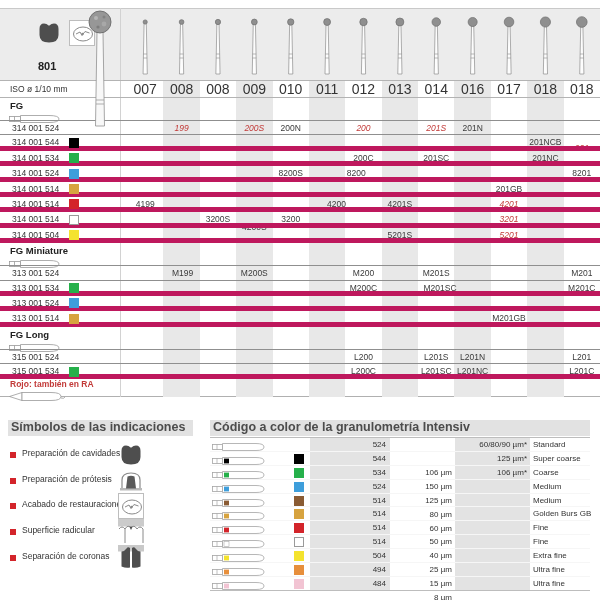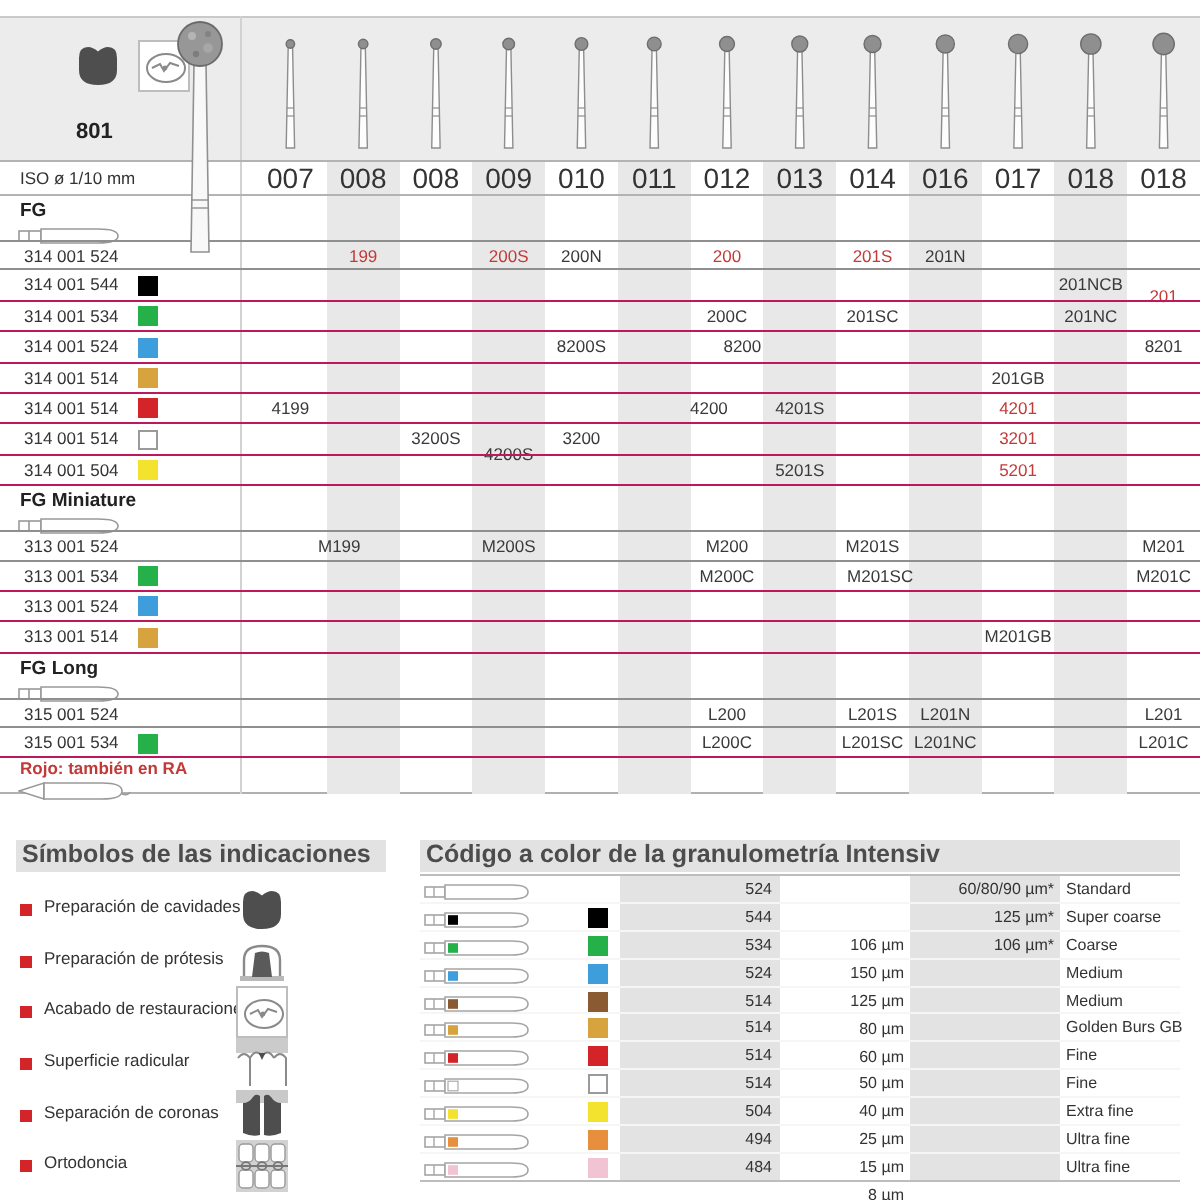--- a/index.html
+++ b/index.html
@@ -18,27 +18,27 @@
   #figure-code{position:absolute;left:38px;top:52px;font-size:11px;font-weight:bold;color:#222;z-index:2;}
   #strip-burs{position:absolute;left:127px;top:0;width:473px;height:72px;z-index:2;}
   #featured-bur{position:absolute;left:78px;top:0;width:44px;height:132px;z-index:5;}
   #iso-row{position:absolute;left:0;top:72px;width:600px;height:18px;border-top:1px solid #b3b3b3;border-bottom:1px solid #b3b3b3;z-index:2;}
   #iso-label{position:absolute;left:10px;top:0;font-size:8.5px;color:#333;line-height:16px;}
   .iso-cell{position:absolute;top:0;font-size:14px;color:#333;line-height:16px;text-align:center;}
   #sections{position:absolute;left:0;top:90px;width:600px;z-index:2;}
   .section-band{position:relative;height:22px;}
   .section-band .slabel{position:absolute;left:10px;top:2px;font-size:9.5px;font-weight:bold;color:#222;}
   .section-band .sicon{position:absolute;left:9px;top:12px;}
-  .trow{position:relative;height:15.4px;border-bottom:1px solid #be185d;}
+  .trow{position:relative;height:15.4px;border-bottom:5px solid #be185d;}
   .trow.first{border-top:1px solid #8f8f8f;border-bottom:1px solid #8f8f8f;}
   .trow .code{position:absolute;left:12px;top:0;font-size:8.5px;color:#333;line-height:14.5px;}
   .trow .square{position:absolute;left:69px;top:2.5px;width:10px;height:10px;}
   .trow .square.white-sq{border:1px solid #9a9a9a;}
   .cell{position:absolute;top:0;font-size:8.5px;color:#3a3a3a;line-height:14.5px;text-align:center;white-space:nowrap;}
-  .cell.red{color:#c23a38;}
+  .cell.red{color:#c23a38;font-style:italic;}
   #footnote-band{position:relative;height:17.4px;}
   #footnote{position:absolute;left:10px;top:0;font-size:8.5px;font-weight:bold;color:#c23a38;}
   #ra-icon{position:absolute;left:9px;top:9px;}
 
   
   .heading-band{position:absolute;top:420px;height:16px;background:#e2e2e2;}
   .heading-band span{font-size:12.5px;font-weight:bold;color:#4c4c4c;line-height:15px;padding-left:3px;display:block;white-space:nowrap;}
   #symbols-heading{left:8px;width:185px;}
   #grit-heading{left:210px;width:380px;}
 
@@ -181,34 +181,34 @@
         <span class="code">314 001 534</span>
         <span class="square" style="background: rgb(37, 176, 74);"></span>
         <span class="cell" style="left: 345.308px; width: 36.3846px;">200C</span>
         <span class="cell" style="left: 418.077px; width: 36.3846px;">201SC</span>
         <span class="cell" style="left: 527.231px; width: 36.3846px;">201NC</span>
       </div>
       <div class="trow">
         <span class="code">314 001 524</span>
         <span class="square" style="background: rgb(62, 158, 219);"></span>
         <span class="cell" style="left: 272.538px; width: 36.3846px;">8200S</span>
-        <span class="cell" style="left: 353px; width: 36.3846px;">8200</span>
+        <span class="cell" style="left: 338px; width: 36.3846px;">8200</span>
         <span class="cell" style="left: 563.615px; width: 36.3846px;">8201</span>
       </div>
       <div class="trow">
         <span class="code">314 001 514</span>
         <span class="square" style="background: rgb(215, 163, 63);"></span>
         <span class="cell" style="left: 490.846px; width: 36.3846px;">201GB</span>
       </div>
       <div class="trow">
         <span class="code">314 001 514</span>
         <span class="square" style="background: rgb(211, 36, 42);"></span>
         <span class="cell" style="left: 127px; width: 36.3846px;">4199</span>
         <span class="cell" style="left: 236.154px; width: 36.3846px; margin-top: 23px;">4200S</span>
-        <span class="cell" style="left: 308.923px; width: 55px; text-align: right;">4200</span>
+        <span class="cell" style="left: 308.923px; width: 55px;">4200</span>
         <span class="cell" style="left: 381.692px; width: 36.3846px;">4201S</span>
         <span class="cell red" style="left: 490.846px; width: 36.3846px;">4201</span>
       </div>
       <div class="trow">
         <span class="code">314 001 514</span>
         <span class="square white-sq" style="background: rgb(255, 255, 255);"></span>
         <span class="cell" style="left: 199.769px; width: 36.3846px;">3200S</span>
         <span class="cell" style="left: 272.538px; width: 36.3846px;">3200</span>
         <span class="cell red" style="left: 490.846px; width: 36.3846px;">3201</span>
       </div>
@@ -221,21 +221,21 @@
       <div class="section-band">
         <span class="slabel">FG Miniature</span>
         <span class="sicon"><svg width="52" height="10" viewBox="0 0 52 10">
             <rect x="0.5" y="2.5" width="11" height="5" fill="#fff" stroke="#999" stroke-width="0.8"></rect>
             <line x1="5.5" y1="2.5" x2="5.5" y2="7.5" stroke="#999" stroke-width="0.8"></line>
             <path d="M11.5,1.5 H40 Q50,1.5 50,5 Q50,8.5 40,8.5 H11.5 Z" fill="#fff" stroke="#999" stroke-width="0.8"></path>
           </svg></span>
       </div>
       <div class="trow first">
         <span class="code">313 001 524</span>
-        <span class="cell" style="left: 159px; width: 17px;">M199</span>
+        <span class="cell" style="left: 172px; width: 17px;">M199</span>
         <span class="cell" style="left: 236.154px; width: 36.3846px;">M200S</span>
         <span class="cell" style="left: 345.308px; width: 36.3846px;">M200</span>
         <span class="cell" style="left: 418.077px; width: 36.3846px;">M201S</span>
         <span class="cell" style="left: 563.615px; width: 36.3846px;">M201</span>
       </div>
       <div class="trow">
         <span class="code">313 001 534</span>
         <span class="square" style="background: rgb(37, 176, 74);"></span>
         <span class="cell" style="left: 345.308px; width: 36.3846px;">M200C</span>
         <span class="cell" style="left: 418.077px; width: 44px;">M201SC</span>
@@ -330,37 +330,20 @@
     </div>
     <div class="sym-item">
       <span class="sym-bullet"></span>
       <span class="sym-label">Separación de coronas</span>
       <span class="sym-iconbox"><svg width="26" height="26" viewBox="0 0 26 26" xmlns="http://www.w3.org/2000/svg">
           <rect x="0" y="0" width="26" height="6.5" fill="#c9c9c9"></rect>
           <path d="M12,3 Q10,1.5 8.5,3.5 Q6.5,6.5 3.5,6.5 L3.5,21.5 Q8,23.5 12,22.5 Z" fill="#4e4e4e"></path>
           <path d="M14,3 Q16,1.5 17.5,3.5 Q19.5,6.5 22.5,6.5 L22.5,21.5 Q18,23.5 14,22.5 Z" fill="#4e4e4e"></path>
         </svg></span>
     </div>
-    <div class="sym-item">
-      <span class="sym-bullet"></span>
-      <span class="sym-label">Ortodoncia</span>
-      <span class="sym-iconbox"><svg width="26" height="26" viewBox="0 0 26 26" xmlns="http://www.w3.org/2000/svg">
-          <rect width="26" height="26" fill="#d2d2d2"></rect>
-          <rect x="1.5" y="2" width="7" height="9" rx="2" fill="#fff" stroke="#999" stroke-width="0.7"></rect>
-          <rect x="9.5" y="2" width="7" height="9" rx="2" fill="#fff" stroke="#999" stroke-width="0.7"></rect>
-          <rect x="17.5" y="2" width="7" height="9" rx="2" fill="#fff" stroke="#999" stroke-width="0.7"></rect>
-          <rect x="1.5" y="15" width="7" height="9" rx="2" fill="#fff" stroke="#999" stroke-width="0.7"></rect>
-          <rect x="9.5" y="15" width="7" height="9" rx="2" fill="#fff" stroke="#999" stroke-width="0.7"></rect>
-          <rect x="17.5" y="15" width="7" height="9" rx="2" fill="#fff" stroke="#999" stroke-width="0.7"></rect>
-          <line x1="0" y1="13" x2="26" y2="13" stroke="#777" stroke-width="1"></line>
-          <ellipse cx="5" cy="13" rx="2.2" ry="1.9" fill="none" stroke="#777" stroke-width="0.9"></ellipse>
-          <ellipse cx="13" cy="13" rx="2.2" ry="1.9" fill="none" stroke="#777" stroke-width="0.9"></ellipse>
-          <ellipse cx="21" cy="13" rx="2.2" ry="1.9" fill="none" stroke="#777" stroke-width="0.9"></ellipse>
-        </svg></span>
-    </div>
   </div>
 
 <div id="grit-table">
   <div class="grit-band" id="grit-band-code"></div>
   <div class="grit-band" id="grit-band-alt"></div>
   <div id="grit-rows">
       <div class="grit-row">
         <span class="gbur"><svg width="54" height="12" viewBox="0 0 54 12">
             <rect x="0.5" y="3.5" width="10" height="5" fill="#fff" stroke="#a5a5a5" stroke-width="0.8"></rect>
             <line x1="5" y1="3.5" x2="5" y2="8.5" stroke="#a5a5a5" stroke-width="0.7"></line>

